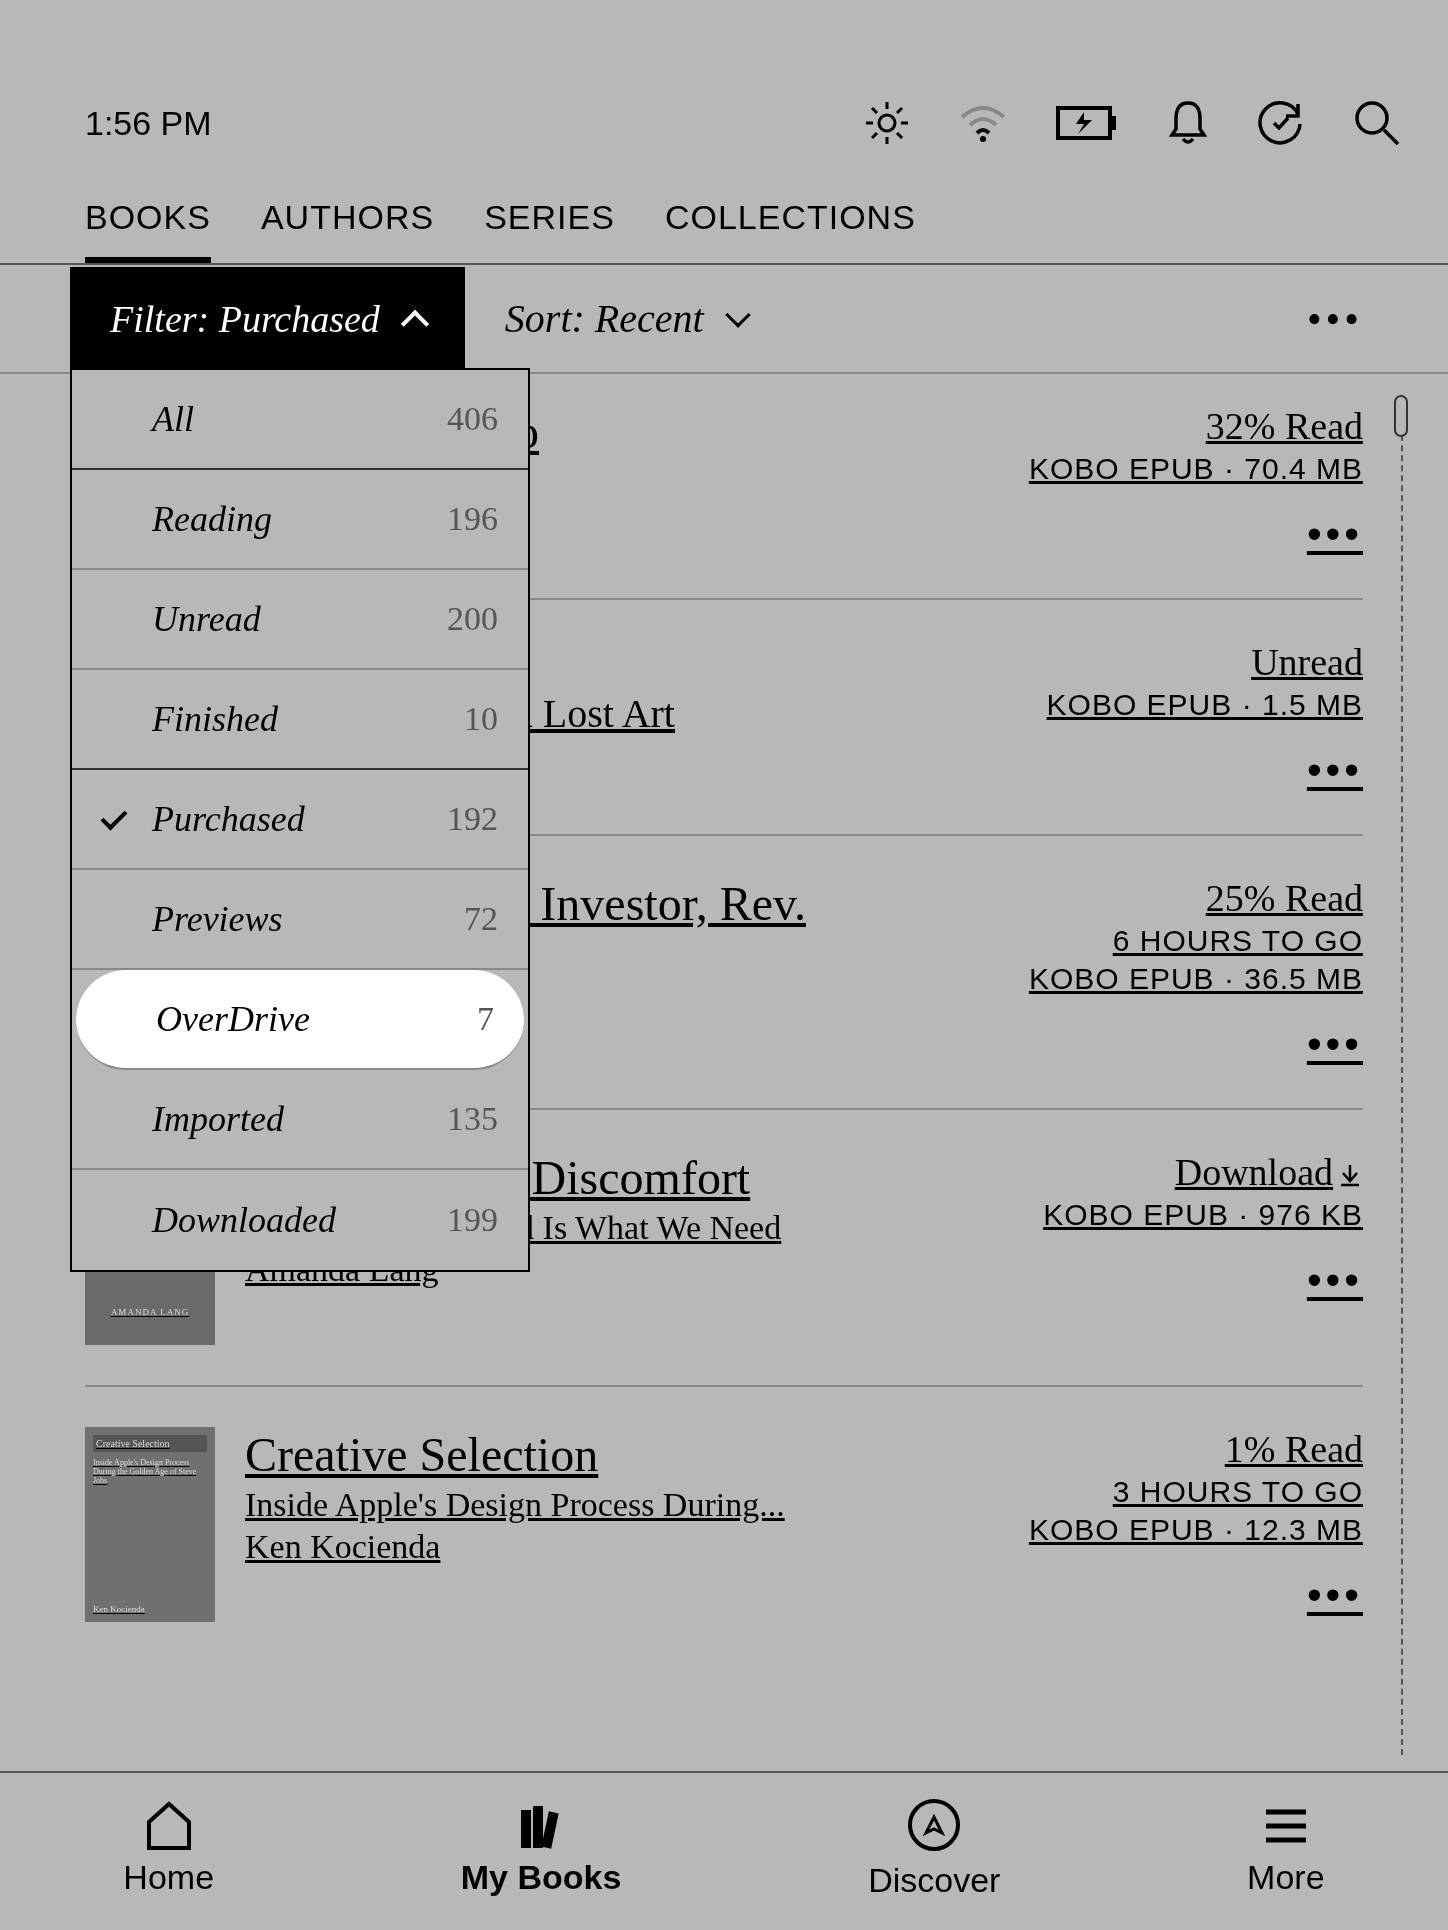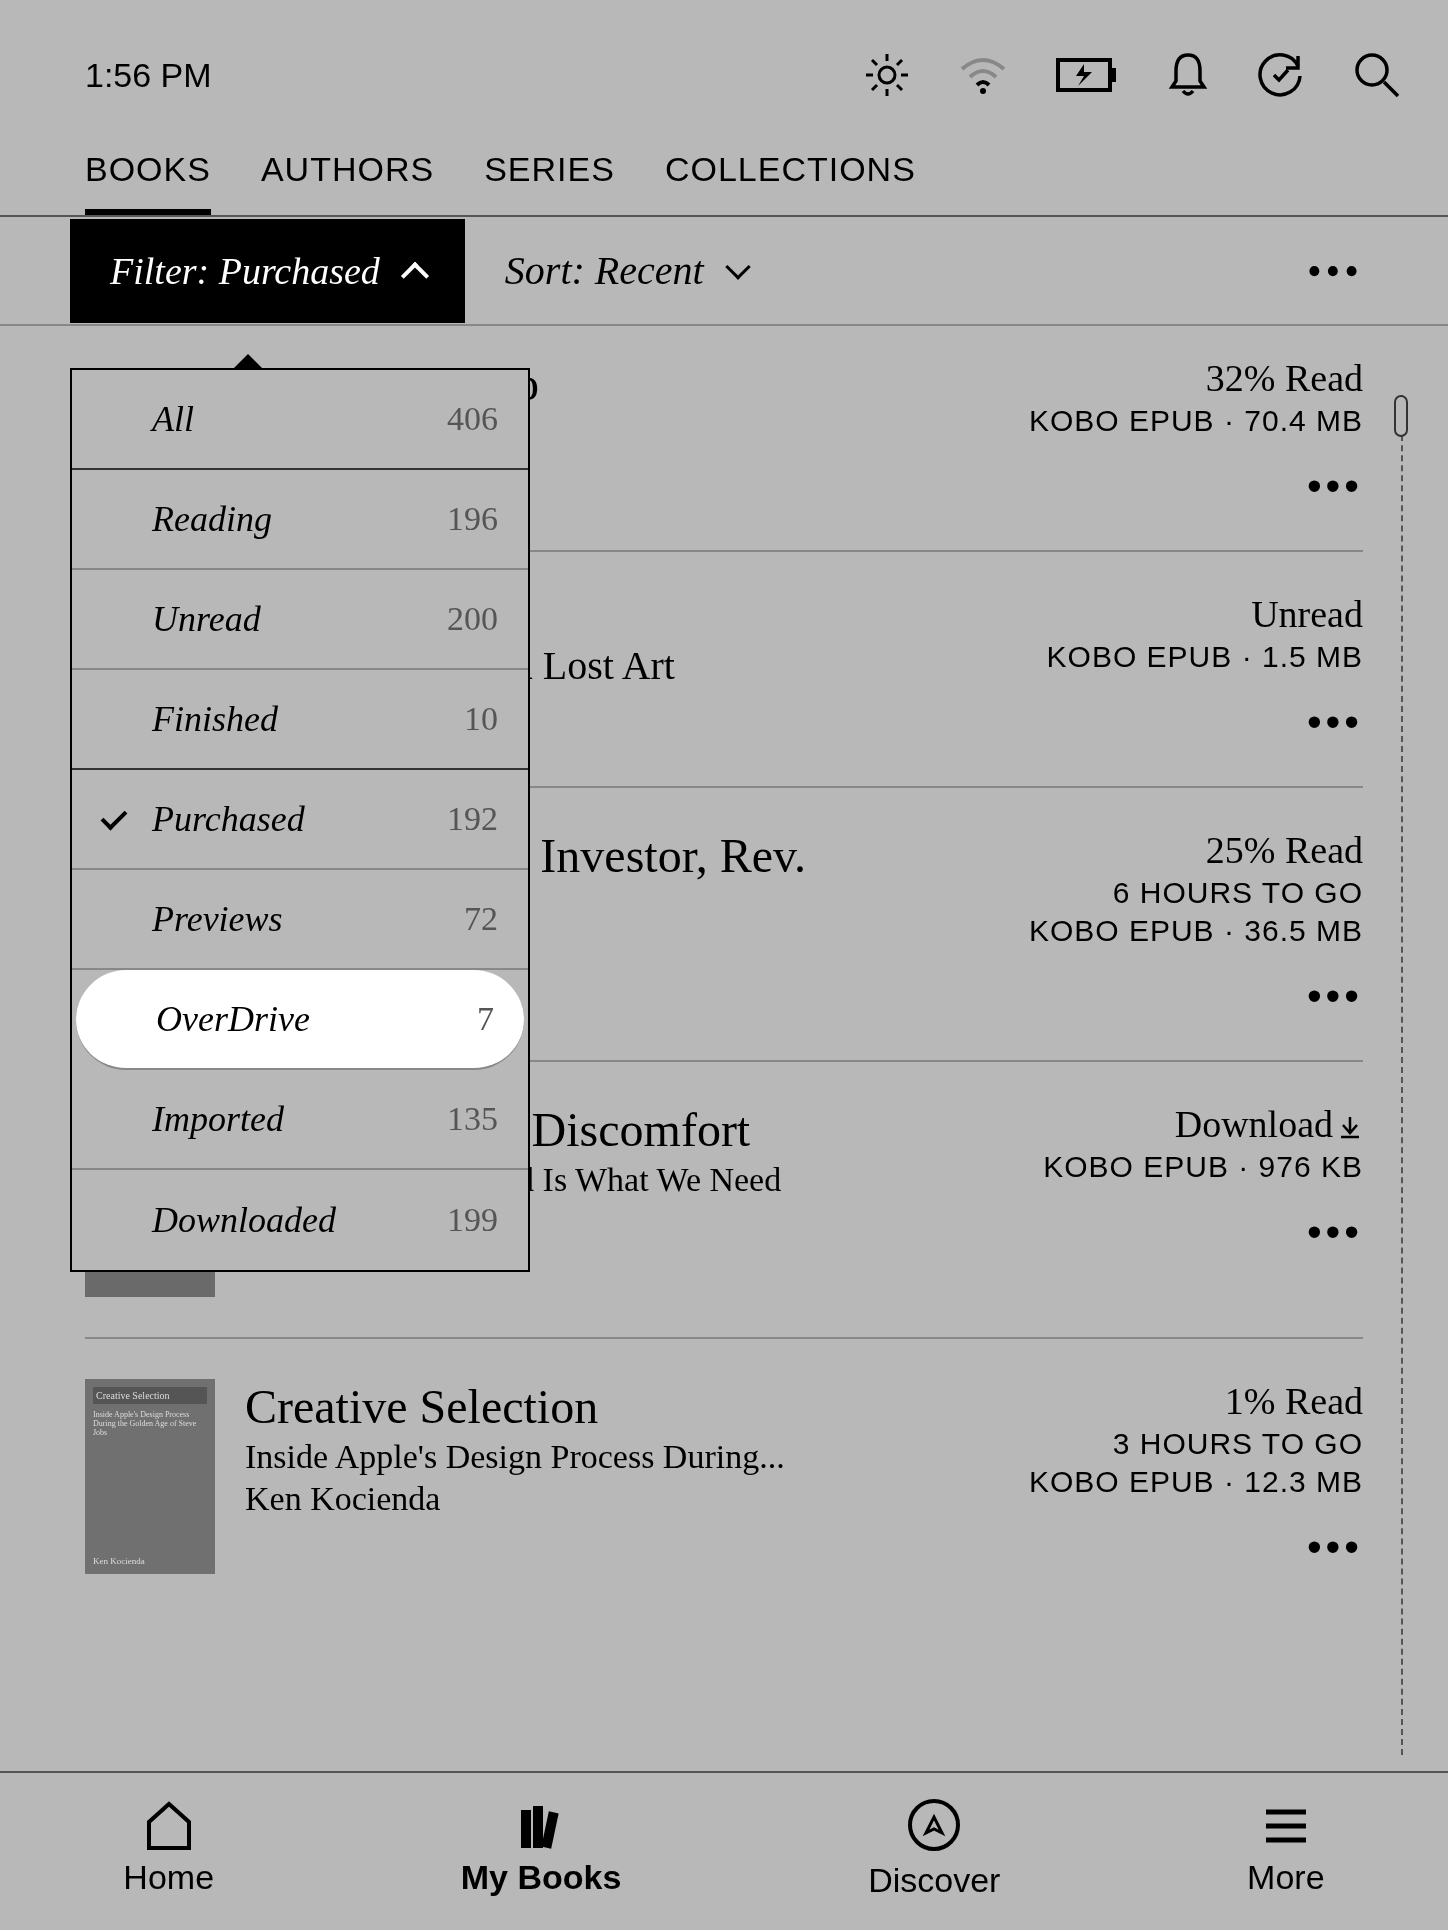--- a/index.html
+++ b/index.html
@@ -10,20 +10,21 @@
     font-family: Georgia, 'Times New Roman', serif;
     color: #000;
     position: relative;
     overflow: hidden;
   }
   .status-bar {
     display: flex;
     justify-content: space-between;
     align-items: center;
     padding: 50px 46px 20px 85px;
+    margin-top: 48px;
   }
   .time {
     font-family: -apple-system, Helvetica, Arial, sans-serif;
     font-size: 34px;
     font-weight: 500;
   }
   .status-icons {
     display: flex;
     gap: 48px;
     align-items: center;
@@ -93,20 +94,21 @@
     width: 18px;
     height: 18px;
     border-bottom: 3px solid #000;
     border-right: 3px solid #000;
     transform: rotate(45deg);
     margin-bottom: 8px;
   }
   .book-list {
     padding: 0 85px;
     position: relative;
+    text-decoration: underline;
   }
   .book-row {
     display: flex;
     padding: 40px 0;
     border-bottom: 2px solid #888;
     gap: 30px;
     min-height: 220px;
   }
   .book-cover {
     width: 130px;

